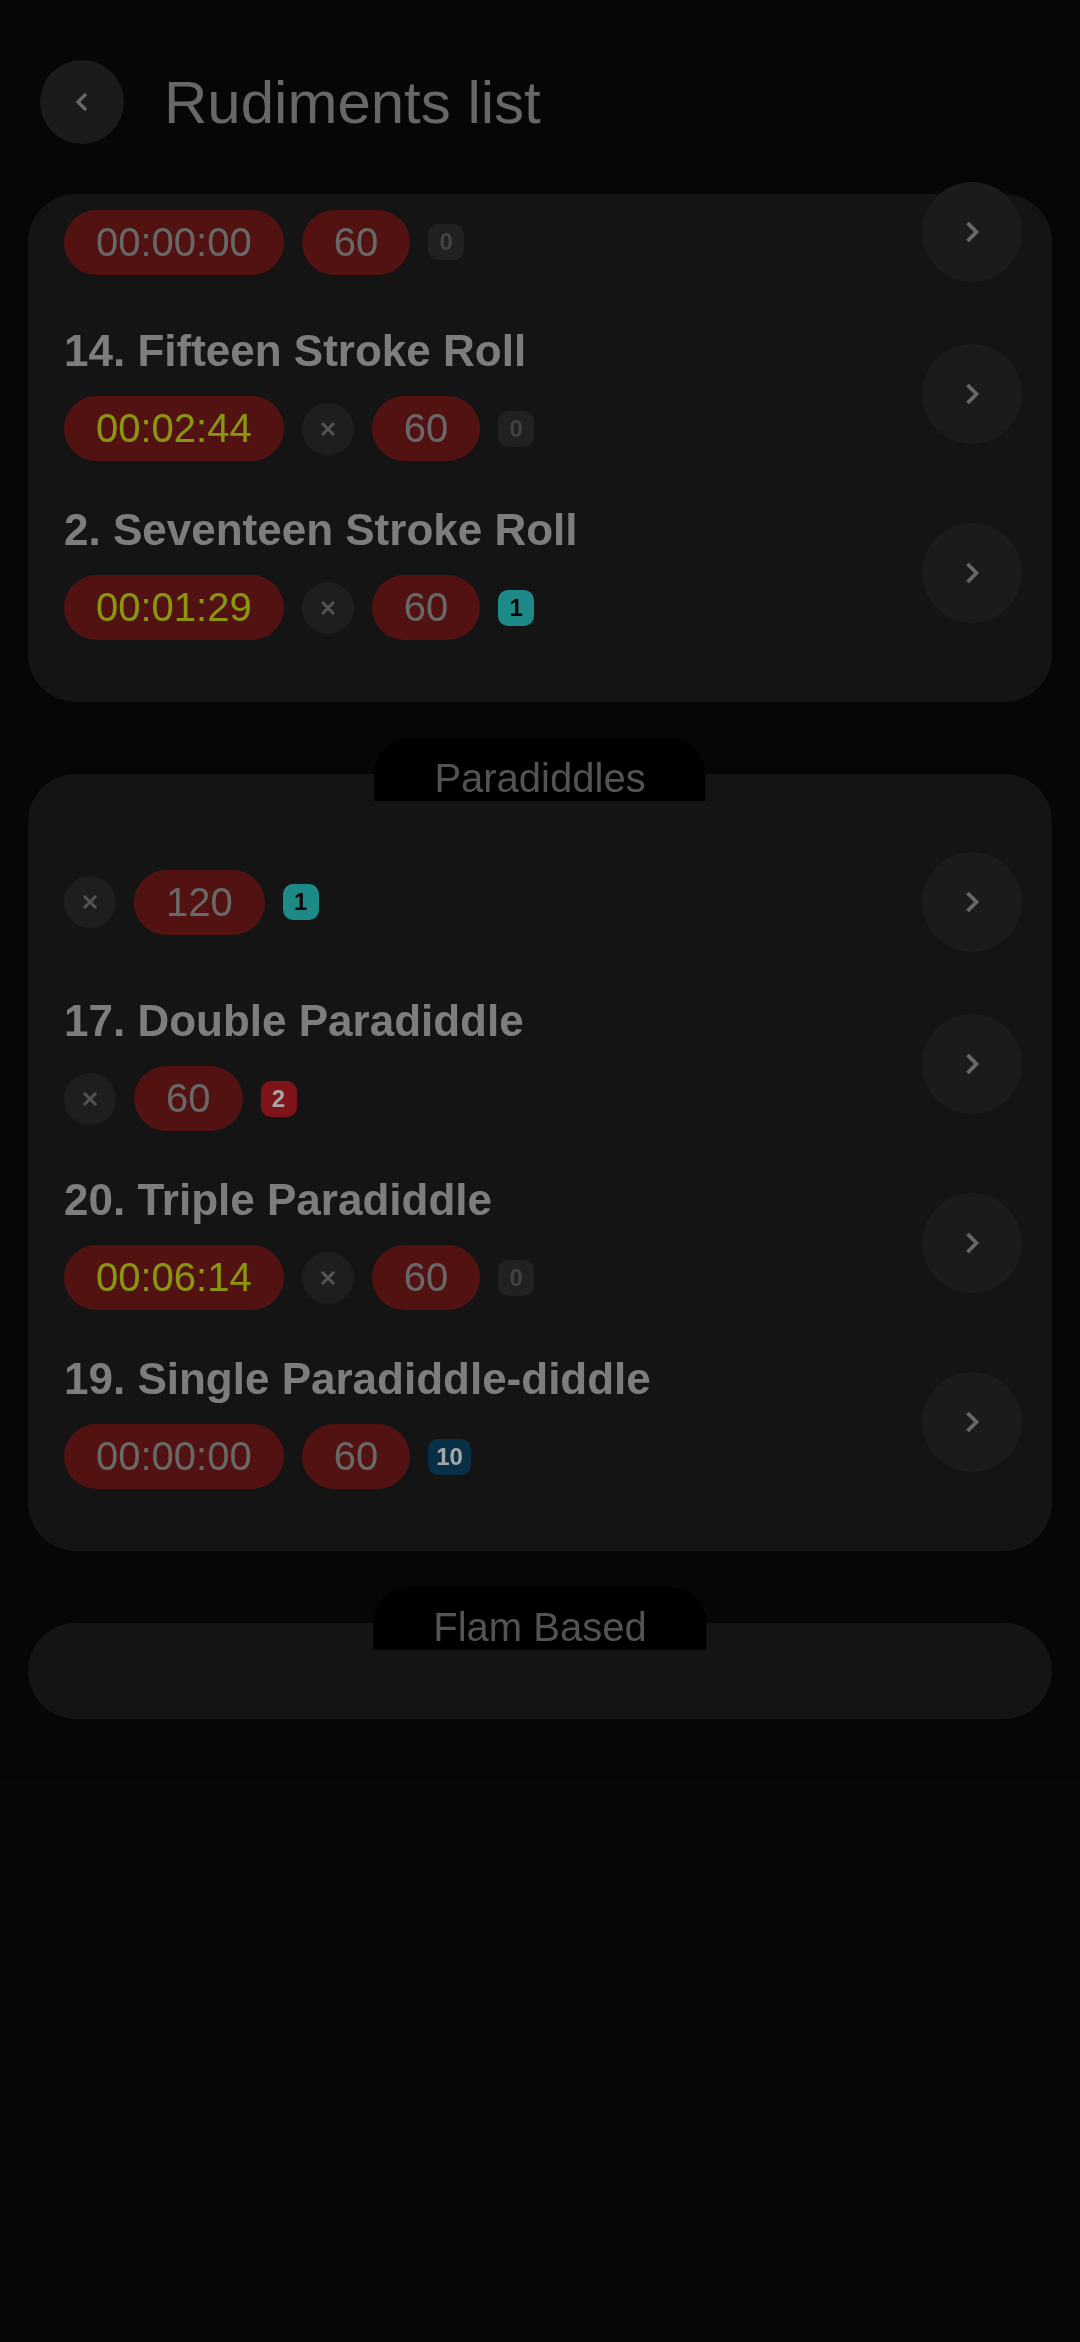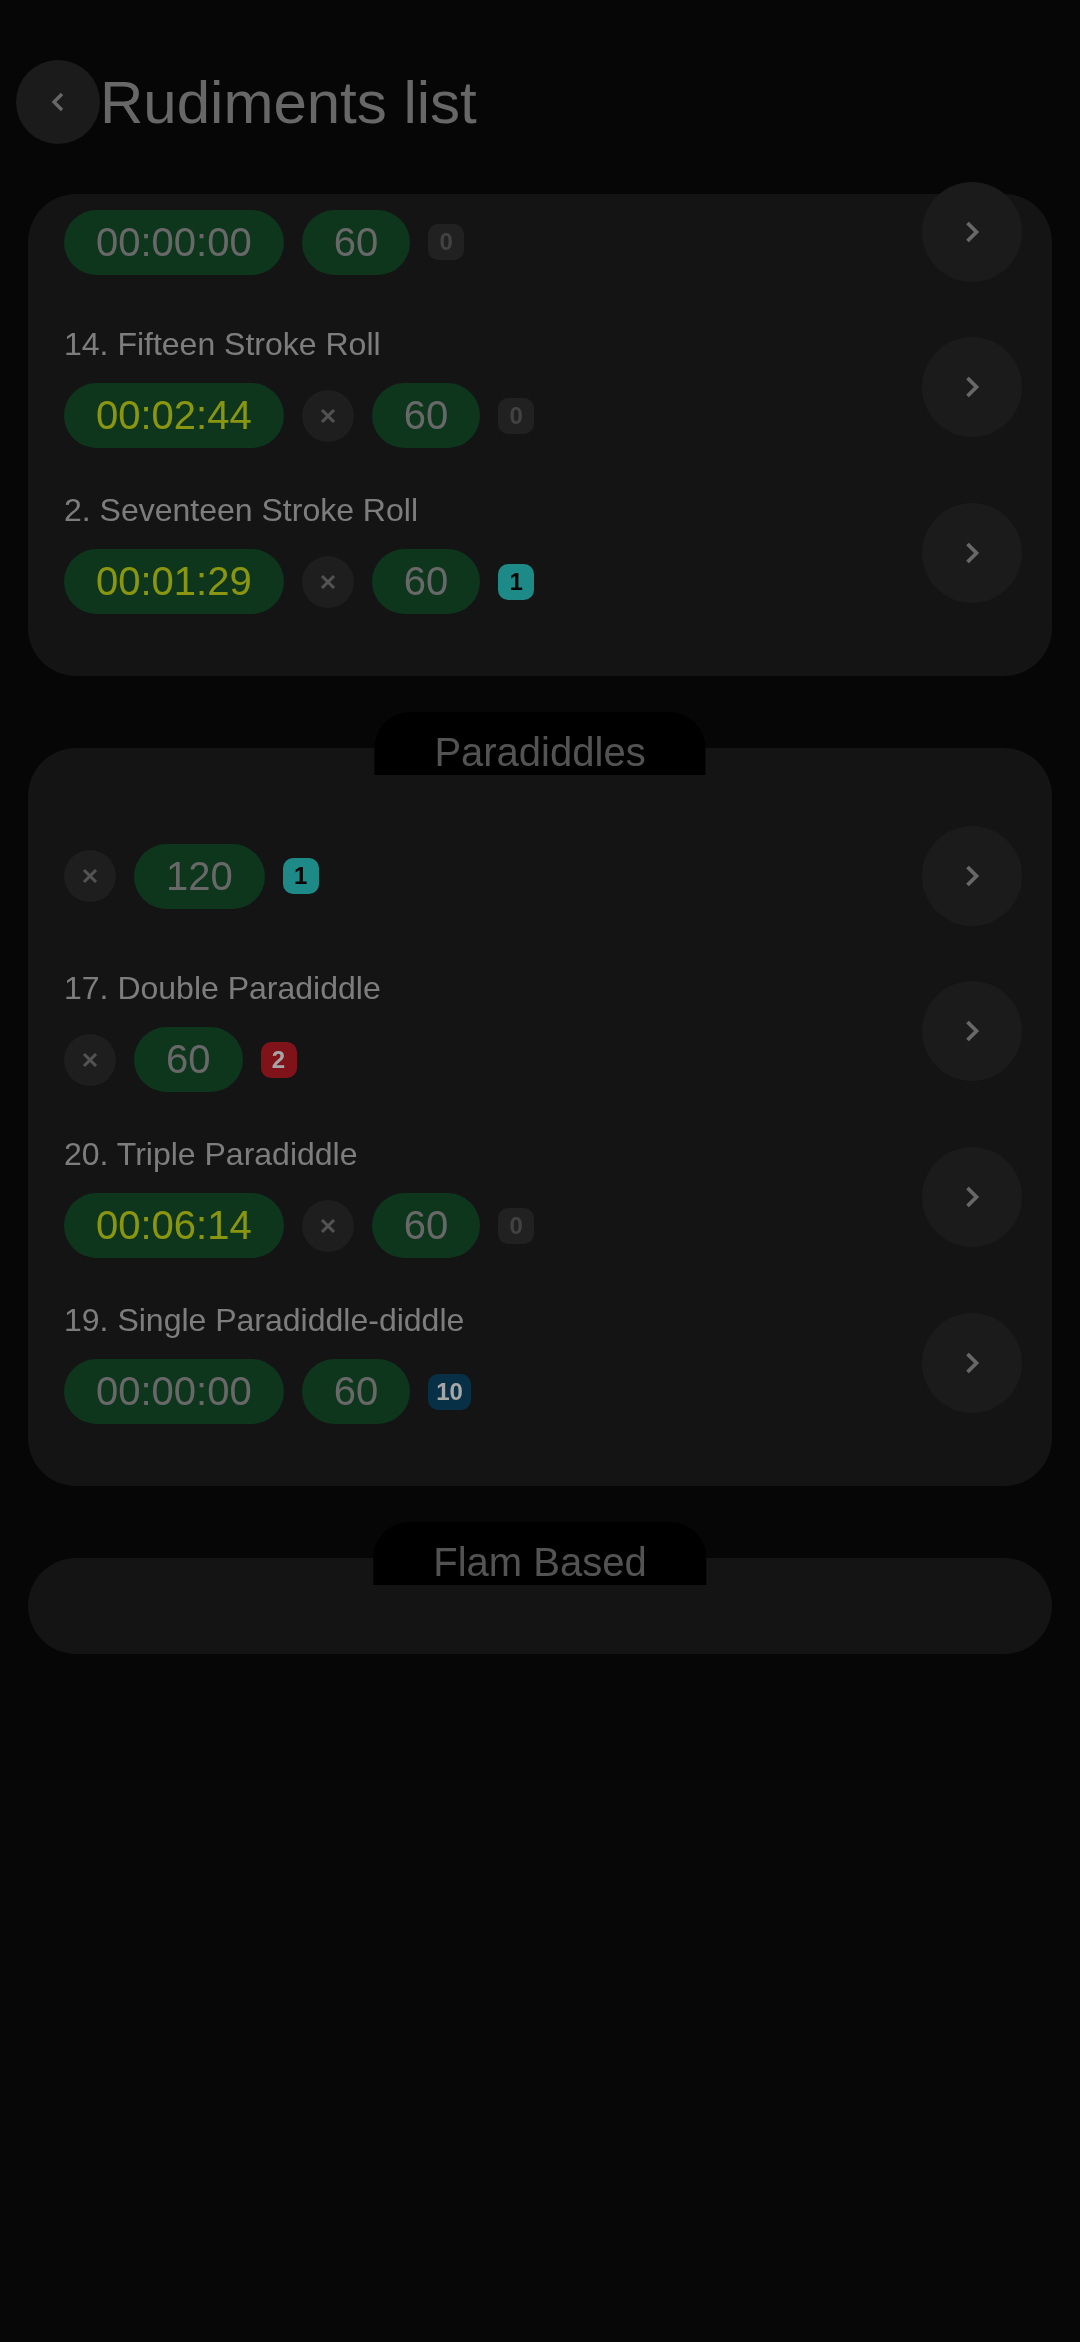--- a/index.html
+++ b/index.html
@@ -14,21 +14,22 @@
     .dim-overlay {
       position: absolute;
       inset: 0;
       background: rgba(0,0,0,0.35);
       pointer-events: none;
       z-index: 100;
     }
     .header {
       display: flex;
       align-items: center;
-      padding: 60px 40px 50px 16px;
+      padding: 60px 40px 50px 40px;
+      gap: 40px;
     }
     .back-btn {
       width: 84px;
       height: 84px;
       border-radius: 50%;
       background: #2a2a2a;
       display: flex;
       align-items: center;
       justify-content: center;
     }
@@ -61,31 +62,31 @@
     }
     .item {
       display: flex;
       align-items: center;
       justify-content: space-between;
       padding: 22px 0;
     }
     .item-left { flex: 1; }
     .item-title {
       color: #c0c0c0;
-      font-size: 32px;
-      font-weight: 400;
+      font-size: 44px;
+      font-weight: 700;
       margin-bottom: 20px;
     }
     .item-meta {
       display: flex;
       align-items: center;
       gap: 18px;
     }
     .pill {
-      background: #14532d;
+      background: #7f1d1d;
       border-radius: 36px;
       padding: 10px 32px;
       font-size: 40px;
       color: #a0a0a0;
     }
     .pill-time { min-width: 184px; text-align: center; }
     .pill-time.active { color: #d4e61a; }
     .close-pill {
       width: 52px;
       height: 52px;

